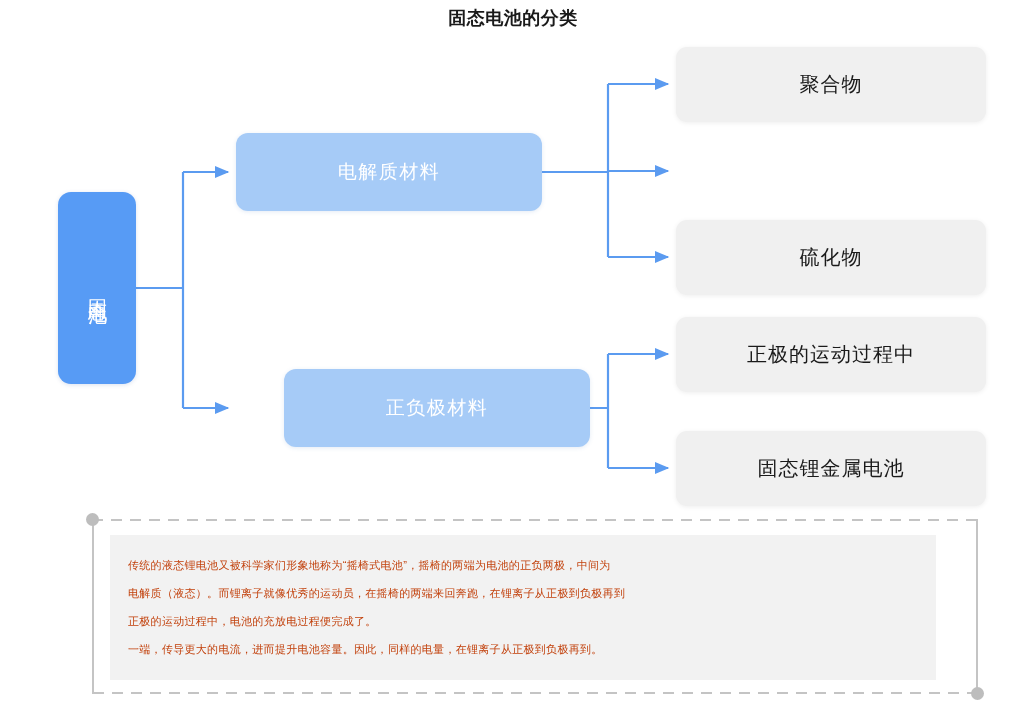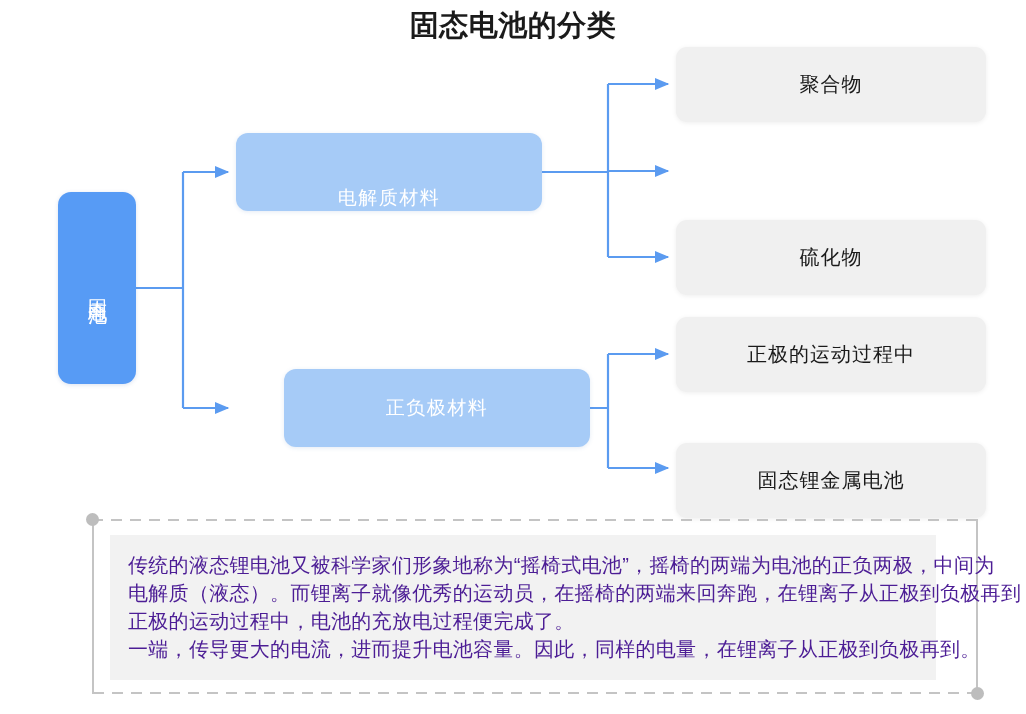--- a/index.html
+++ b/index.html
@@ -18,21 +18,21 @@
     overflow: hidden;
   }
 
   
   .page-title {
     position: absolute;
     left: 0;
     top: 6px;
     width: 1026px;
     text-align: center;
-    font-size: 29px;
+    font-size: 18px;
     font-weight: bold;
     color: #1a1a1a;
     letter-spacing: 0.5px;
   }
 
   
   #connectors {
     position: absolute;
     left: 0;
     top: 0;
@@ -71,39 +71,39 @@
     left: 236px;
     width: 306px;
     height: 78px;
     background: #a6cbf7;
     border-radius: 12px;
     color: #ffffff;
     font-size: 19px;
     letter-spacing: 1.5px;
     box-shadow: 0 1px 4px rgba(90,130,190,0.16);
   }
-  .branch-electrolyte { top: 133px; align-items: flex-end; }
+  .branch-electrolyte { top: 133px; }
   .branch-electrode   { top: 369px; margin-left: 48px; }
 
   .leaf-node {
     left: 676px;
     width: 310px;
     height: 75px;
     background: #f0f0f0;
     border-radius: 11px;
     color: #1a1a1a;
     font-size: 20px;
     letter-spacing: 1px;
     box-shadow: 0 1px 5px rgba(0,0,0,0.07);
   }
   .leaf-0 { top: 47px; }
   .leaf-1 { top: 133px; }
   .leaf-2 { top: 220px; }
   .leaf-3 { top: 317px; }
-  .leaf-4 { top: 443px; }
+  .leaf-4 { top: 431px; }
 
   
   .note-frame {
     position: absolute;
     left: 92px;
     top: 519px;
     width: 886px;
     height: 175px;
   }
   .note-frame .edge {
@@ -140,23 +140,23 @@
     position: absolute;
     left: 110px;
     top: 535px;
     width: 826px;
     height: 145px;
     background: #f2f2f2;
     box-sizing: border-box;
     padding: 16px 18px 14px 18px;
   }
   .note-line {
-    font-size: 20px;
+    font-size: 11px;
     line-height: 28px;
-    color: #4c1d95;
+    color: #c2410c;
     letter-spacing: 0.3px;
     white-space: nowrap;
   }
 </style>
 </head>
 <body>
 
 <div id="canvas">
 
   <div class="page-title">固态电池的分类</div>

